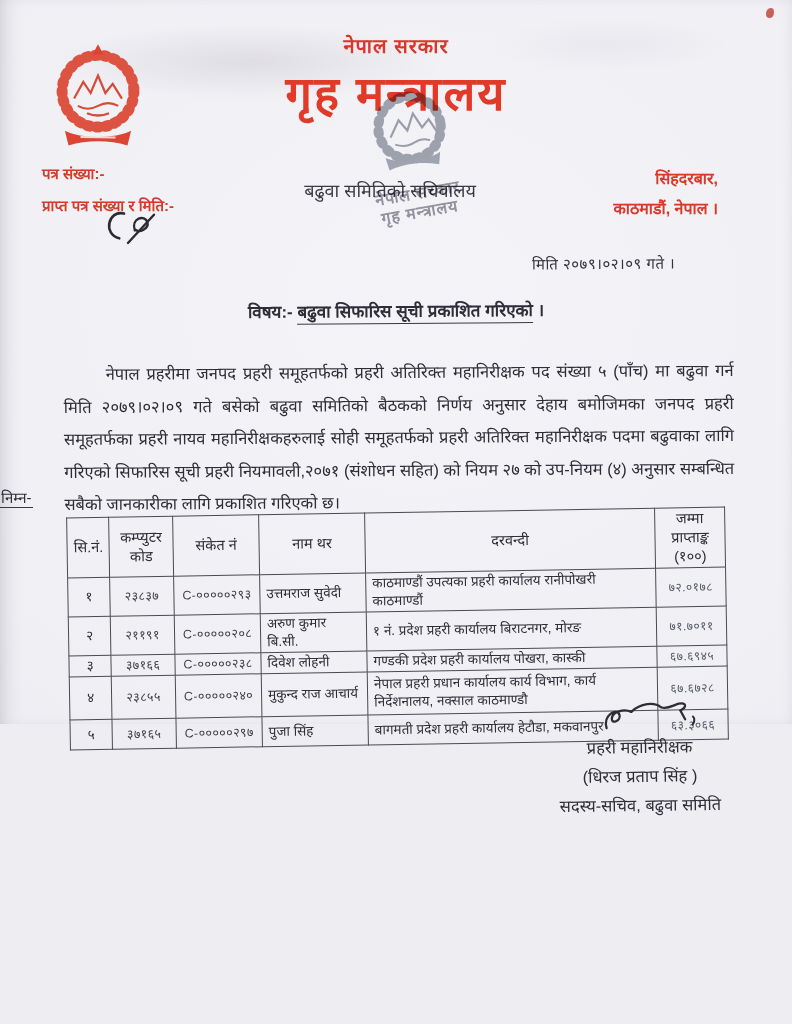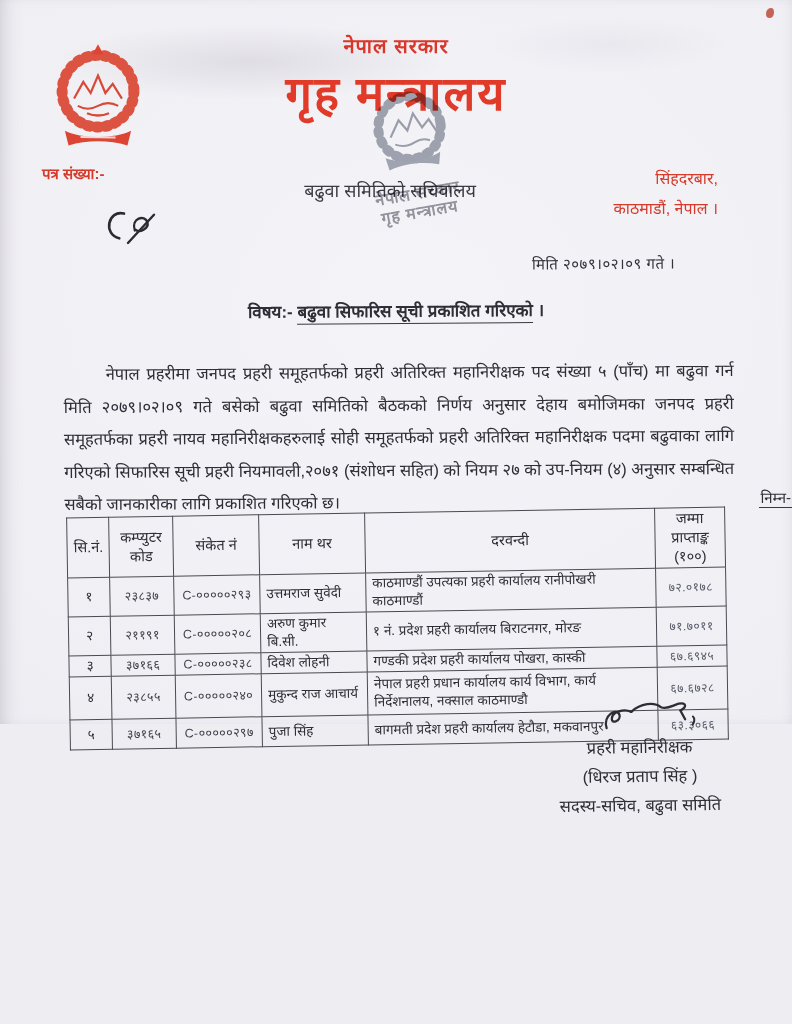--- a/index.html
+++ b/index.html
@@ -26,33 +26,33 @@
     transform:rotate(-7deg);opacity:.82;mix-blend-mode:multiply;text-align:center;}
   .stamp-wrap .stamp-text{font-size:16px;font-weight:bold;color:#82828e;
     letter-spacing:1px;line-height:19px;transform:rotate(-3deg);}
   .secretariat{position:absolute;top:178px;left:0;width:780px;text-align:center;
     font-size:18px;color:#3a3942;}
   .left-emblem{position:absolute;left:52px;top:40px;width:92px;height:118px;}
   .meta-left{position:absolute;left:42px;top:158px;font-size:15px;font-weight:bold;
     color:#d63a2a;line-height:32px;white-space:nowrap;}
   .chno-hand{position:absolute;left:98px;top:206px;width:62px;height:44px;transform:rotate(4deg);}
   .address-right{position:absolute;right:74px;top:164px;text-align:right;
-    font-size:16px;font-weight:normal;color:#d63a2a;line-height:30px;margin-left:39px;}
+    font-size:16px;font-weight:bold;color:#d63a2a;line-height:30px;margin-left:39px;}
   .speck{position:absolute;left:766px;top:8px;width:8px;height:10px;border-radius:60% 40% 55% 45%;
     background:#c04a3a;opacity:.85;}
   
   .date-line{position:absolute;left:532px;top:253px;font-size:15px;color:#34333c;
     transform:rotate(-.4deg);letter-spacing:.5px;}
   .subject-line{position:absolute;top:299px;left:0;width:100%;text-align:center;
     font-size:17px;font-weight:600;color:#2f2e37;transform:rotate(-.4deg);}
   .subject-line .u{border-bottom:1.5px solid #3a3942;padding-bottom:2px;}
   .body-par{position:absolute;left:64px;top:356px;width:670px;font-size:16.5px;
     line-height:32.5px;text-align:justify;text-indent:42px;color:#2f2e37;
     transform:rotate(-.35deg);}
-  .nimna{position:absolute;top:487px;left:0;width:100%;text-align:right;font-size:15px;color:#2f2e37;}
+  .nimna{position:absolute;top:487px;left:0;width:100%;text-align:left;font-size:15px;color:#2f2e37;}
   .nimna span{border-bottom:1.3px solid #3a3942;padding:0 1px 1px;}
   
   .table-wrap{position:absolute;left:68px;top:512px;width:660px;transform:rotate(-0.95deg);}
   table{border-collapse:collapse;width:658px;table-layout:fixed;}
   th,td{border:1.2px solid #4b4a52;padding:1px 6px;vertical-align:middle;overflow:hidden;}
   th{font-weight:normal;font-size:14.5px;text-align:center;line-height:19px;color:#2e2d36;}
   thead tr{height:58px;}
   td{font-size:13.5px;color:#2f2e37;line-height:18px;}
   td.c{text-align:center;}
   td.code,td.sym{text-align:center;font-size:12.5px;color:#42424c;letter-spacing:.4px;}
@@ -91,20 +91,21 @@
       <path d="M38,52 C50,58 70,58 82,52 L80,62 C66,58 54,58 40,62 Z" fill="#959ba7"></path>
     </svg>
     <div class="stamp-text">नेपाल सरकार</div>
     <div class="stamp-text">गृह मन्त्रालय</div>
   </div>
 
   <div class="secretariat">बढुवा समितिको सचिवालय</div>
 
   <div class="meta-left">
     <div>पत्र संख्या:-</div>
+    <div>प्राप्त पत्र संख्या र मिति:-</div>
   </div>
 
   <svg class="chno-hand" viewBox="0 0 60 44">
     <path d="M24,8 C8,5 4,30 21,33" fill="none" stroke="#2c2b33" stroke-width="2.6" stroke-linecap="round"></path>
     <path d="M36,24 C31,12 45,7 48,15 C50,21 41,27 36,23" fill="none" stroke="#2c2b33" stroke-width="2.4" stroke-linecap="round"></path>
     <path d="M30,37 L54,7" fill="none" stroke="#2c2b33" stroke-width="2.4" stroke-linecap="round"></path>
   </svg>
 
   <div class="address-right">
     <div>सिंहदरबार,</div>

